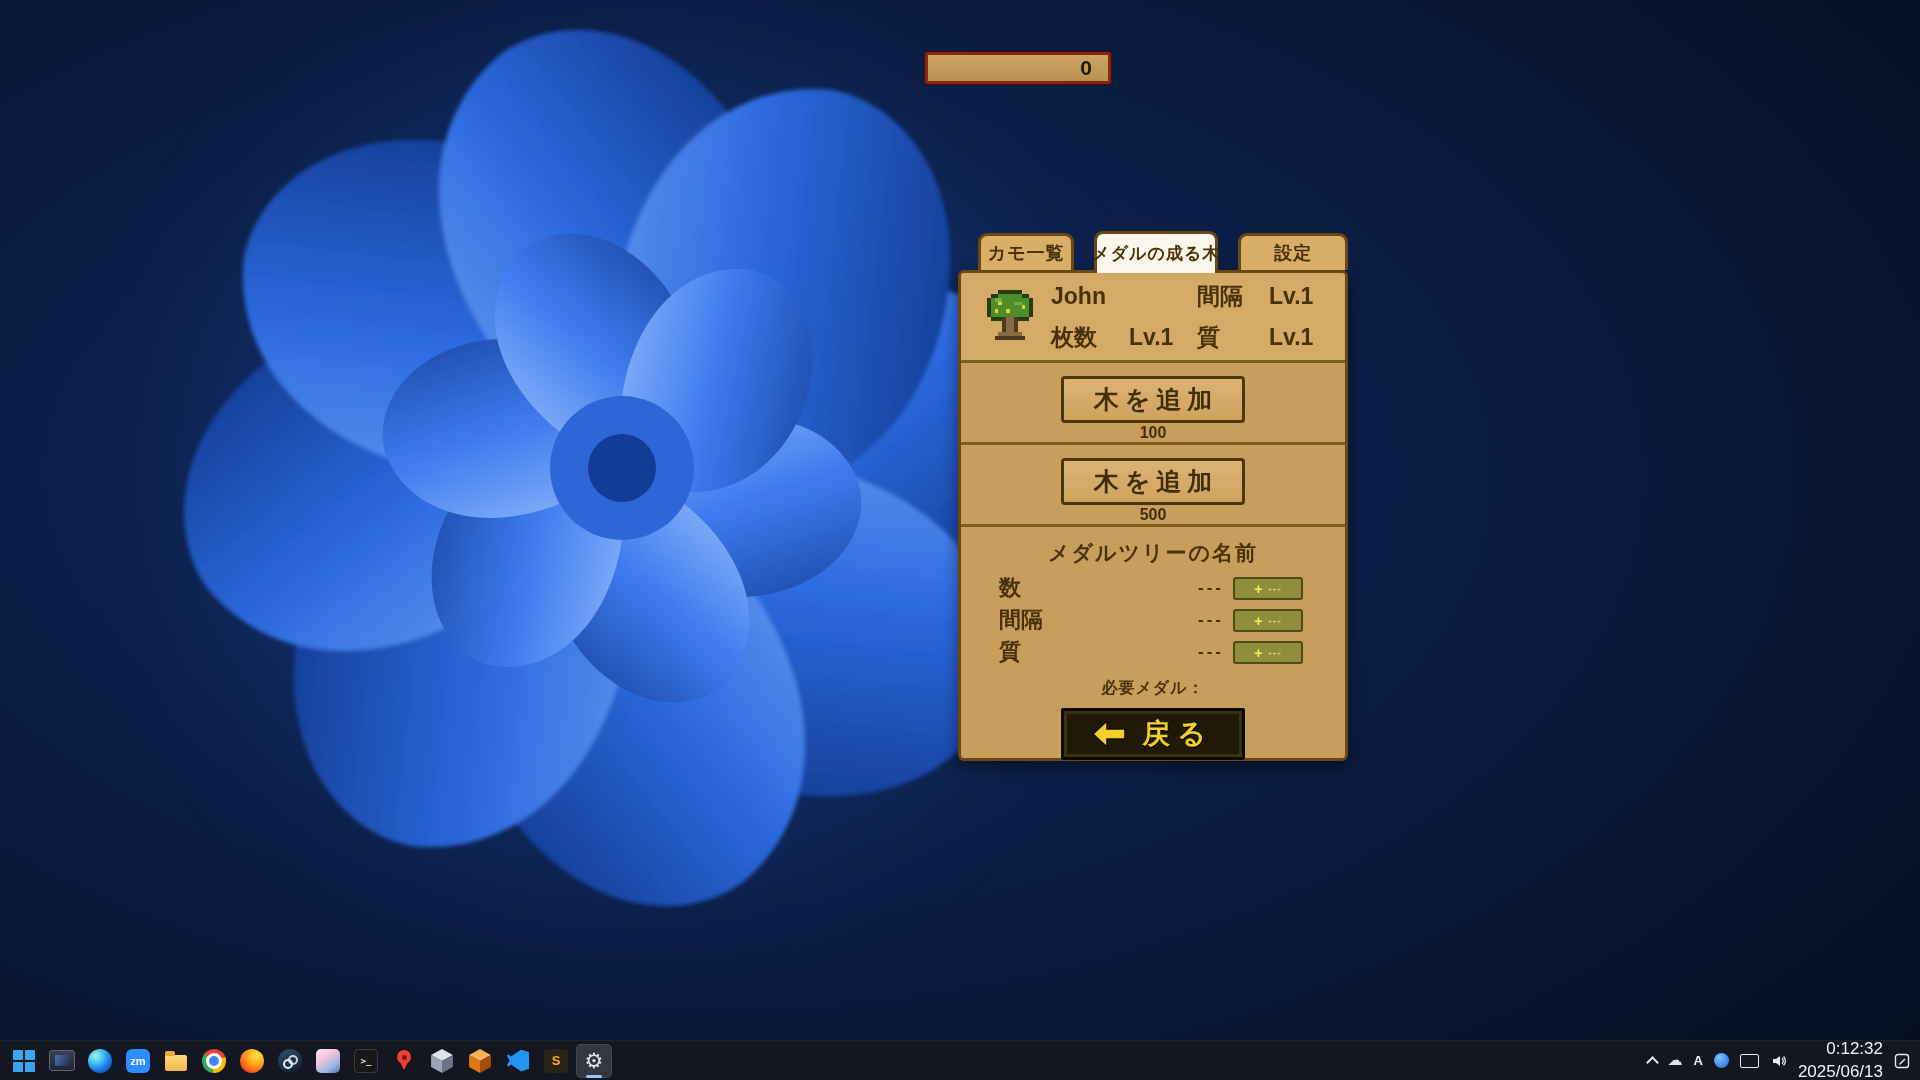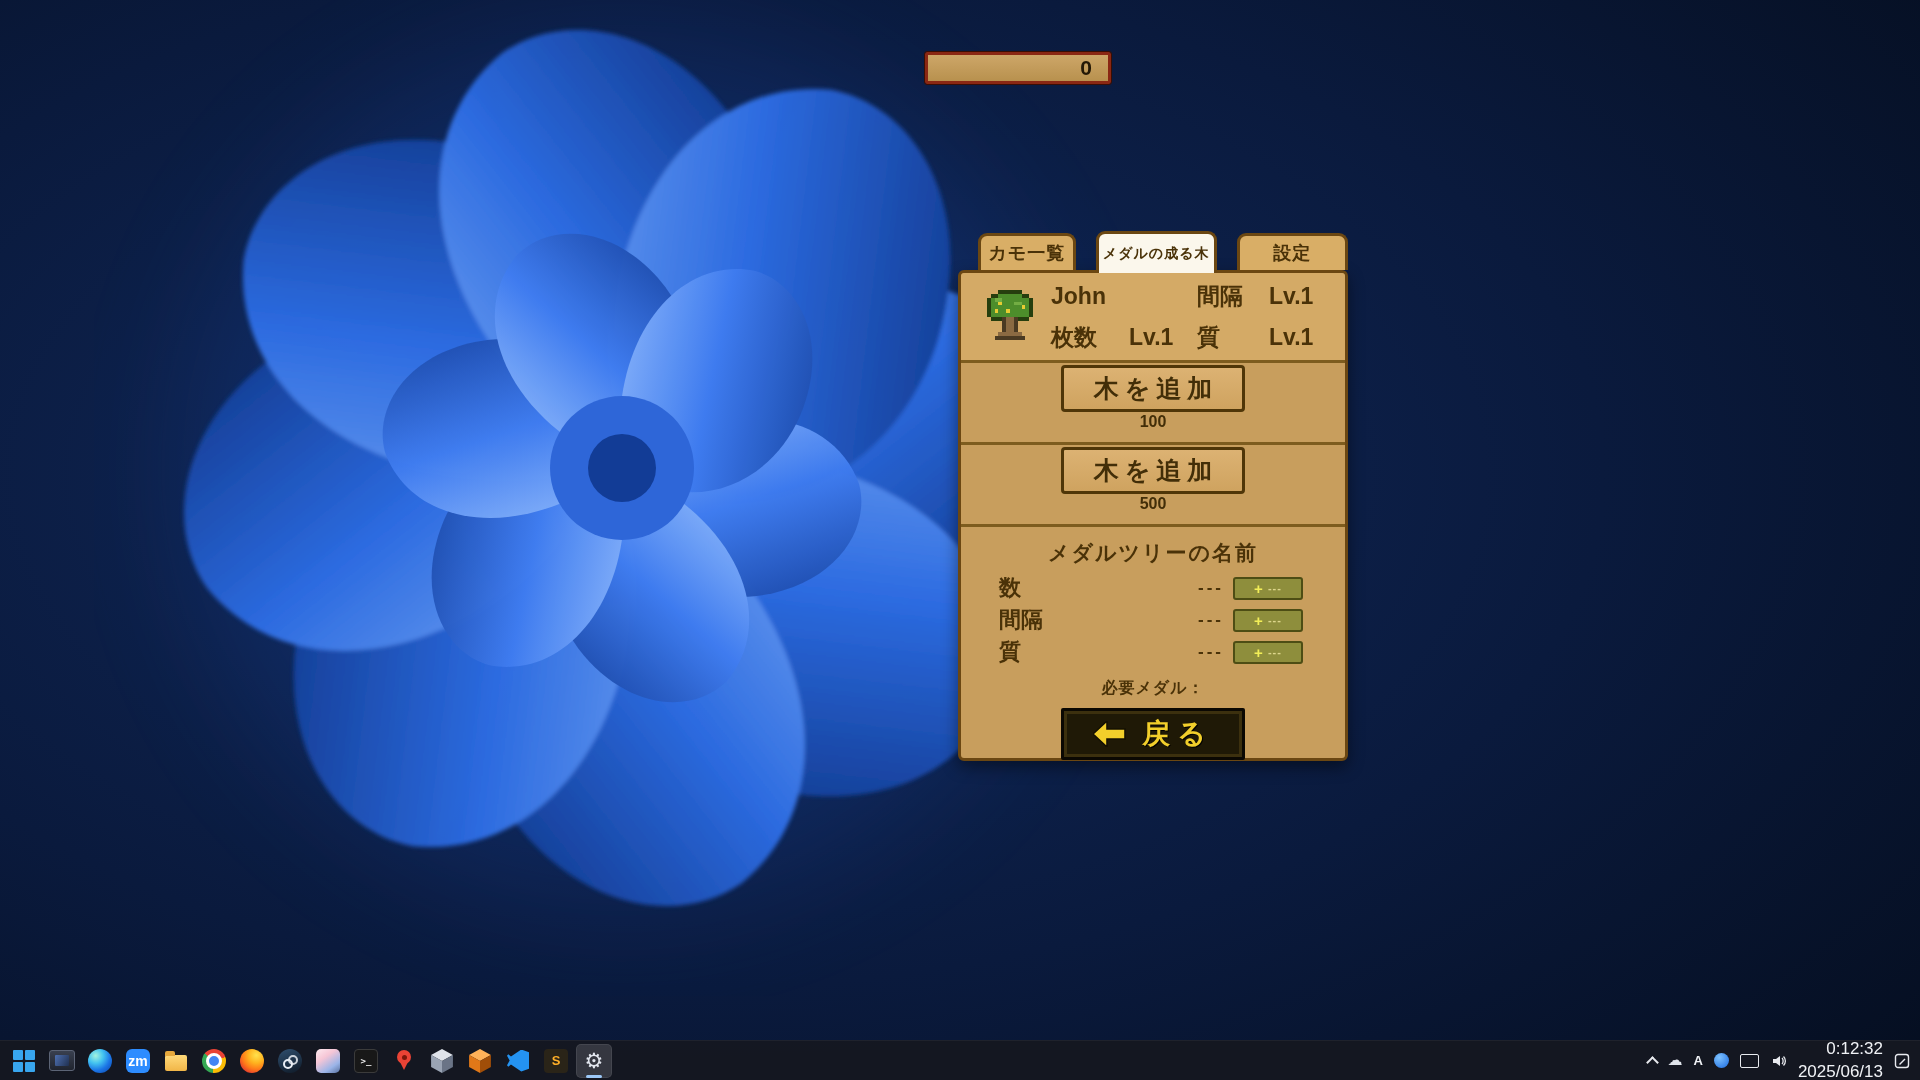--- a/index.html
+++ b/index.html
@@ -16,34 +16,34 @@
   
   .tabs{position:absolute;left:958px;top:231px;width:390px;height:39px;display:flex;align-items:flex-end;
     gap:20px;padding-left:20px;box-sizing:border-box;z-index:3;}
   .tab{height:37px;background:#d9ae66;border:3px solid #6b4712;border-bottom:none;border-radius:9px 9px 0 0;
     box-sizing:border-box;display:flex;align-items:center;justify-content:center;cursor:pointer;}
   .tab span{font-size:18px;font-weight:700;color:#4a3208;letter-spacing:1px;white-space:nowrap;}
   .tab.t1{width:100px;}
   .tab.t2{width:124px;}
   .tab.t3{width:114px;}
   .tab.active{height:42px;margin-bottom:-3px;background:#fbf7ec;z-index:4;}
-  .tab.active span{font-size:14px;}
+  .tab.active span{font-size:17px;}
 
   
   .panel{position:absolute;left:958px;top:270px;width:390px;height:491px;box-sizing:border-box;
     background:#c89e5d;border:3px solid #6b4712;border-radius:6px;box-shadow:0 6px 16px rgba(0,0,0,.45);
     display:flex;flex-direction:column;z-index:2;}
   .tree-row{height:90px;flex:0 0 auto;background:#d4aa66;border-bottom:3px solid #7d5c1e;border-radius:4px 4px 0 0;
     display:flex;align-items:center;padding:0 12px 0 22px;box-sizing:border-box;}
   .tree-icon{flex:0 0 auto;margin-right:14px;}
   .tree-grid{flex:1;display:grid;grid-template-columns:78px 68px 72px 60px;row-gap:10px;align-items:center;}
   .tree-grid span{font-size:23px;font-weight:700;color:#4a3208;white-space:nowrap;}
 
   .section-add{height:82px;flex:0 0 auto;background:#c89e5d;border-bottom:3px solid #7d5c1e;
-    display:flex;flex-direction:column;align-items:center;padding-top:2px;box-sizing:border-box;}
+    display:flex;flex-direction:column;align-items:center;padding-top:13px;box-sizing:border-box;}
   .add-btn{width:184px;height:47px;background:linear-gradient(#dcb273,#cfa35f);border:3px solid #4f3608;
     border-radius:4px;box-sizing:border-box;display:flex;align-items:center;justify-content:center;cursor:pointer;padding:0;}
   .add-btn span{font-size:25px;font-weight:700;color:#422e08;letter-spacing:6px;margin-left:6px;}
   .add-cost{margin-top:1px;font-size:16px;font-weight:700;color:#422e08;}
 
   .detail{flex:1;display:flex;flex-direction:column;align-items:center;padding-top:12px;}
   .detail-title{font-size:21px;font-weight:700;color:#4a3208;letter-spacing:2px;margin-bottom:6px;}
   .u-row{width:100%;box-sizing:border-box;display:flex;align-items:center;height:30px;margin-bottom:2px;
     padding:0 42px 0 38px;}
   .u-label{font-size:22px;font-weight:700;color:#4a3208;white-space:nowrap;}
@@ -72,21 +72,21 @@
     width:16px;height:3px;border-radius:2px;background:#9cc8f8;}
 
   .ico-start{display:grid;grid-template-columns:10px 10px;grid-template-rows:10px 10px;gap:2px;}
   .ico-start i{background:#38a6ef;border-radius:1px;}
   .ico-winapp{width:24px;height:19px;background:linear-gradient(#39404f,#20242f);border:1px solid #5c6476;
     border-radius:3px;position:relative;}
   .ico-winapp::after{content:'';position:absolute;inset:4px 5px;background:linear-gradient(120deg,#4d6fb0,#203050);border-radius:1px;}
   .ico-edge{width:24px;height:24px;border-radius:50%;
     background:radial-gradient(circle at 32% 28%,#a4f3de 0%,#43c3f0 32%,#1b74e6 62%,#0a3f9c 100%);}
   .ico-zoom{width:24px;height:24px;border-radius:6px;background:#2d8cff;display:flex;align-items:center;justify-content:center;}
-  .ico-zoom span{color:#fff;font-size:14px;font-weight:700;}
+  .ico-zoom span{color:#fff;font-size:11px;font-weight:700;}
   .ico-folder{position:relative;width:22px;height:16px;margin-top:4px;background:linear-gradient(#ffd97a,#f1b648);border-radius:2px;}
   .ico-folder::before{content:'';position:absolute;top:-4px;left:0;width:10px;height:5px;background:#e7a93d;border-radius:2px 2px 0 0;}
   .ico-chrome{width:24px;height:24px;border-radius:50%;position:relative;
     background:conic-gradient(from -50deg,#ea4335 0 120deg,#fbbc05 120deg 235deg,#34a853 235deg 360deg);
     display:flex;align-items:center;justify-content:center;}
   .ico-chrome i{width:10px;height:10px;border-radius:50%;background:#4285f4;border:3px solid #fff;}
   .ico-firefox{width:24px;height:24px;border-radius:50%;
     background:radial-gradient(circle at 68% 26%,#ffe24d 0%,#ffb41f 32%,#ff7a19 58%,#e8442a 78%,#b5297a 100%);}
   .ico-steam{width:24px;height:24px;border-radius:50%;background:linear-gradient(160deg,#2f4f6e,#0f1a28);position:relative;}
   .ico-steam::after{content:'';position:absolute;left:5px;bottom:4px;width:6px;height:6px;border:2px solid #e9eef5;border-radius:50%;}

